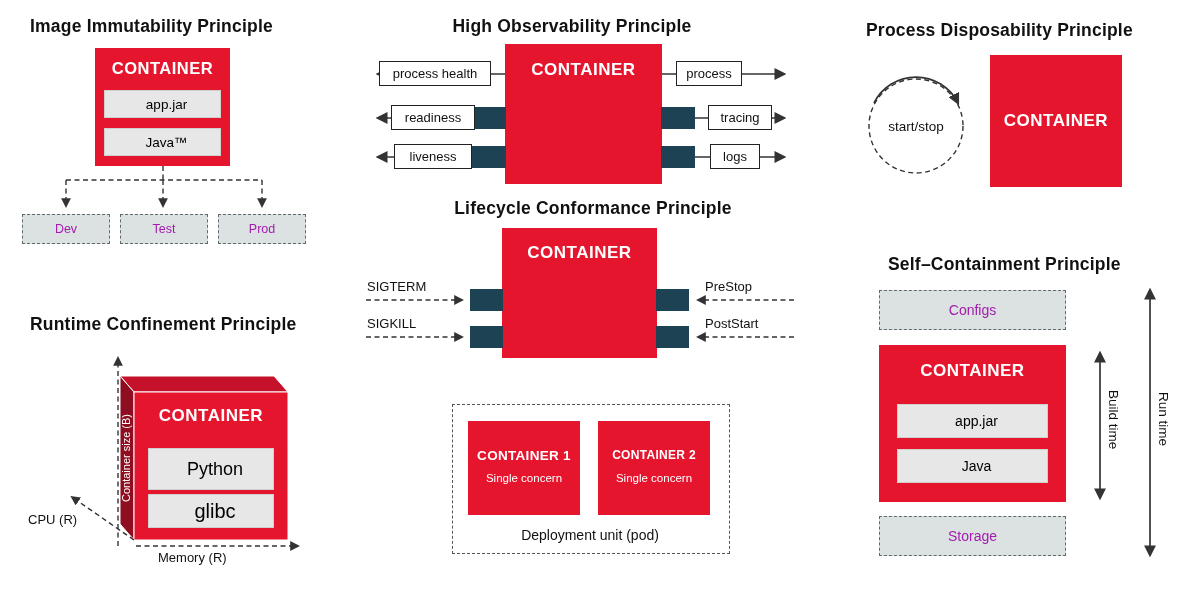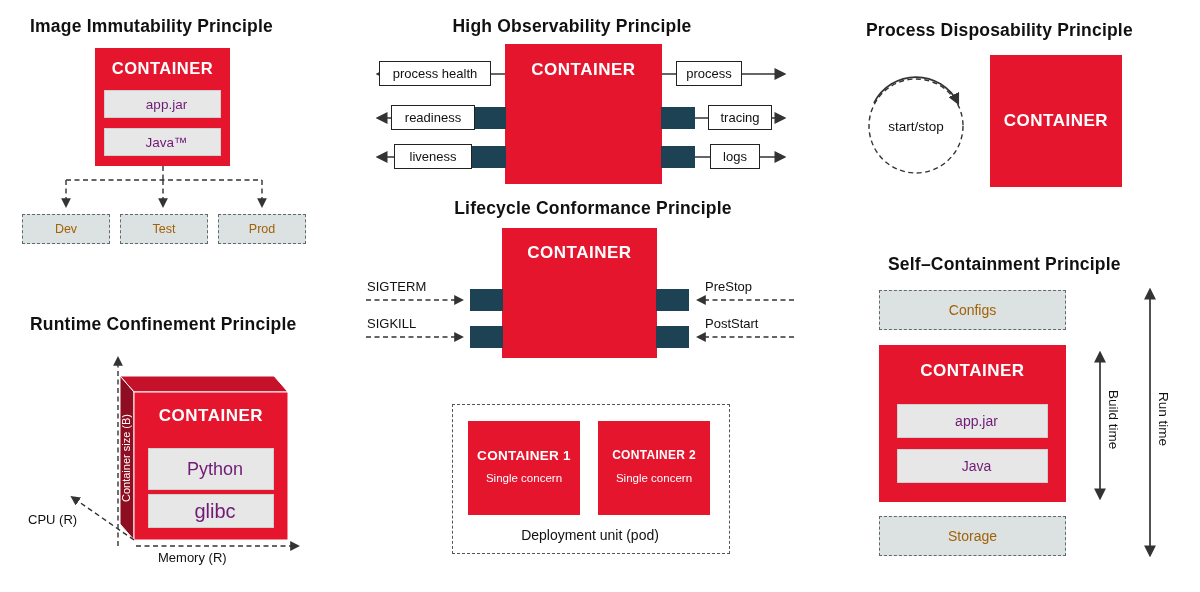--- a/index.html
+++ b/index.html
@@ -16,23 +16,23 @@
   #canvas{position:relative;width:1200px;height:592px;background:#fff;overflow:hidden;
           font-family:"Liberation Sans",sans-serif;color:var(--text);}
   .abs{position:absolute;}
   .panel-title{position:absolute;font-size:17.5px;font-weight:bold;color:var(--text);
                letter-spacing:.2px;z-index:2;white-space:nowrap;}
   .red-box{position:absolute;background:var(--red);color:#fff;z-index:2;}
   .container-label{position:absolute;left:0;right:0;text-align:center;font-weight:bold;
                    font-size:16.5px;color:#fff;letter-spacing:.5px;white-space:nowrap;}
   .cbox{display:flex;align-items:center;justify-content:center;box-sizing:border-box;}
   .layer{position:absolute;background:var(--layer_bg);border:1px solid #cfcfcf;
-         color:#701a75;font-size:13.5px;z-index:2;padding-left:8px;}
+         color:#000000;font-size:13.5px;z-index:2;padding-left:8px;}
   .env-box{position:absolute;background:var(--env_bg);border:1.6px dashed #5f6a6e;
-           color:#a16207;font-size:12.5px;z-index:2;}
+           color:#a21caf;font-size:12.5px;z-index:2;}
   .sig-label{position:absolute;background:#fff;border:1.4px solid #222;font-size:13px;
              color:#111;z-index:3;}
   .plain-label{position:absolute;font-size:13px;color:#111;z-index:3;white-space:nowrap;}
   .teal-block{position:absolute;background:var(--teal);z-index:2;}
   .pod-box{position:absolute;border:1.6px dashed #555;z-index:1;}
   .vlabel{position:absolute;writing-mode:vertical-rl;font-size:13.5px;color:#111;z-index:3;}
   #connector-layer{position:absolute;left:0;top:0;z-index:1;}
   #connector-layer .dash path, #connector-layer .dash circle{
       stroke:var(--line);stroke-width:1.4;fill:none;stroke-dasharray:5 3.5;}
   #connector-layer .solid path{stroke:var(--line);stroke-width:1.7;fill:none;}

